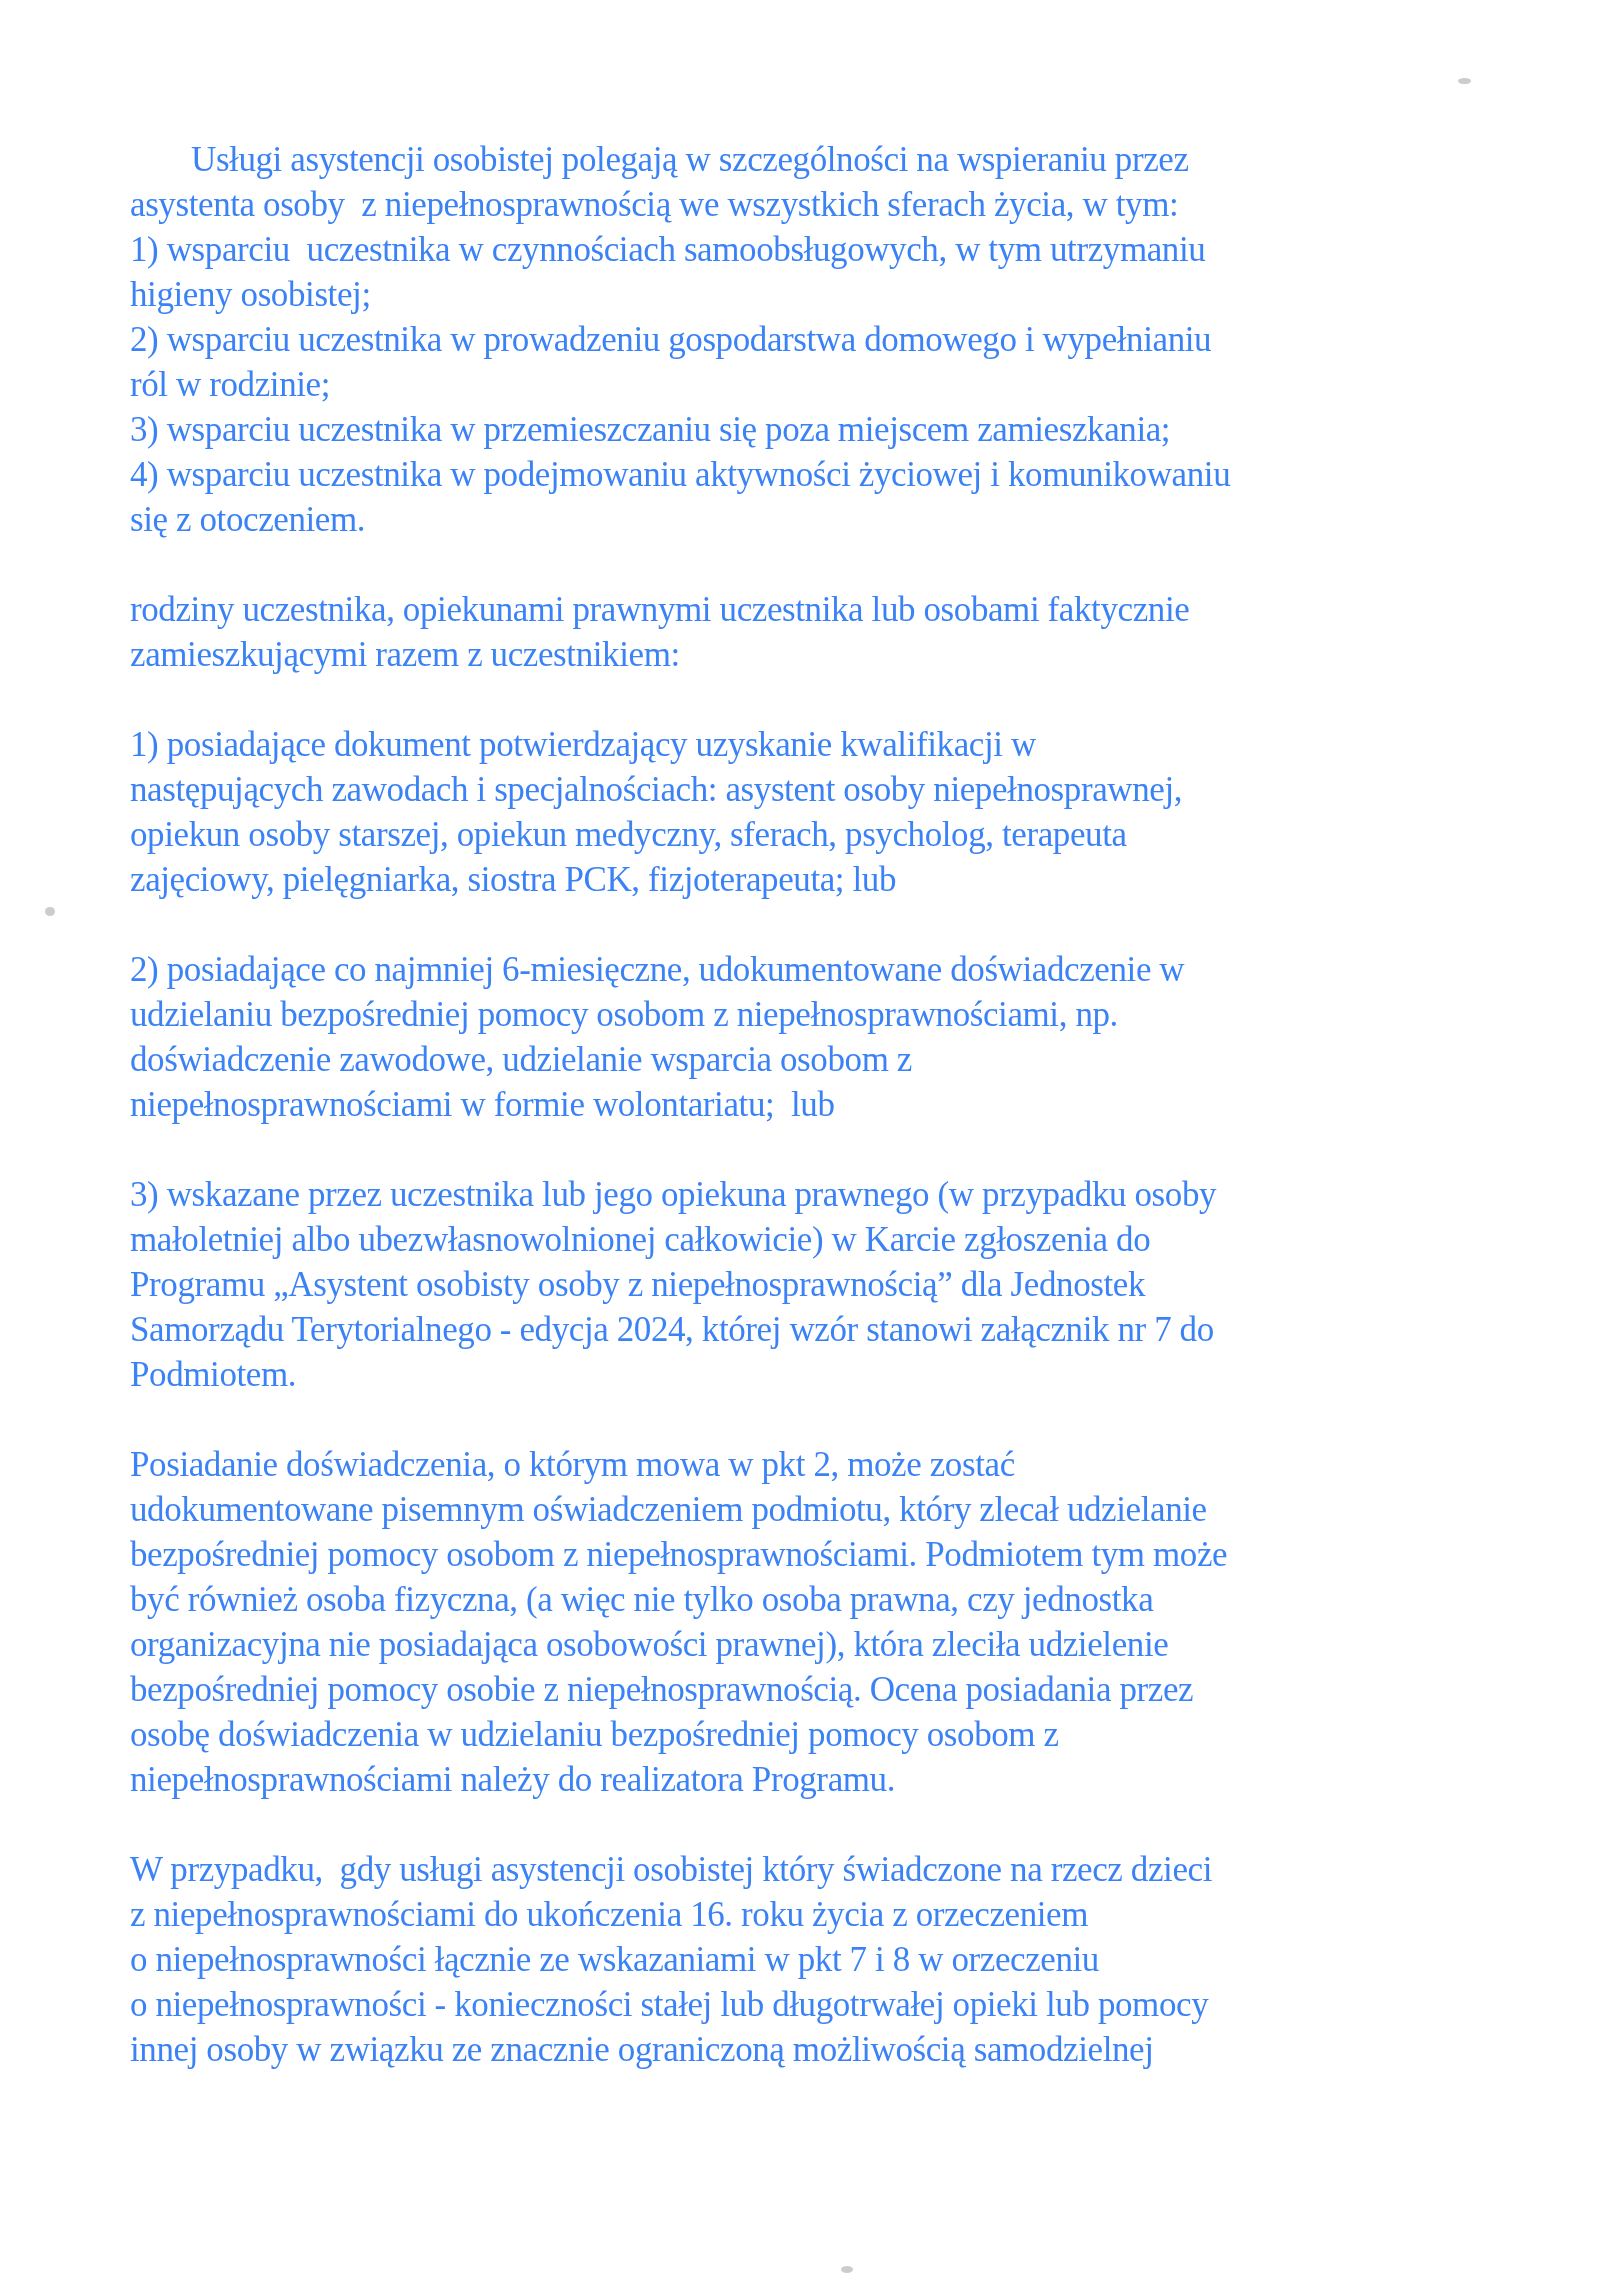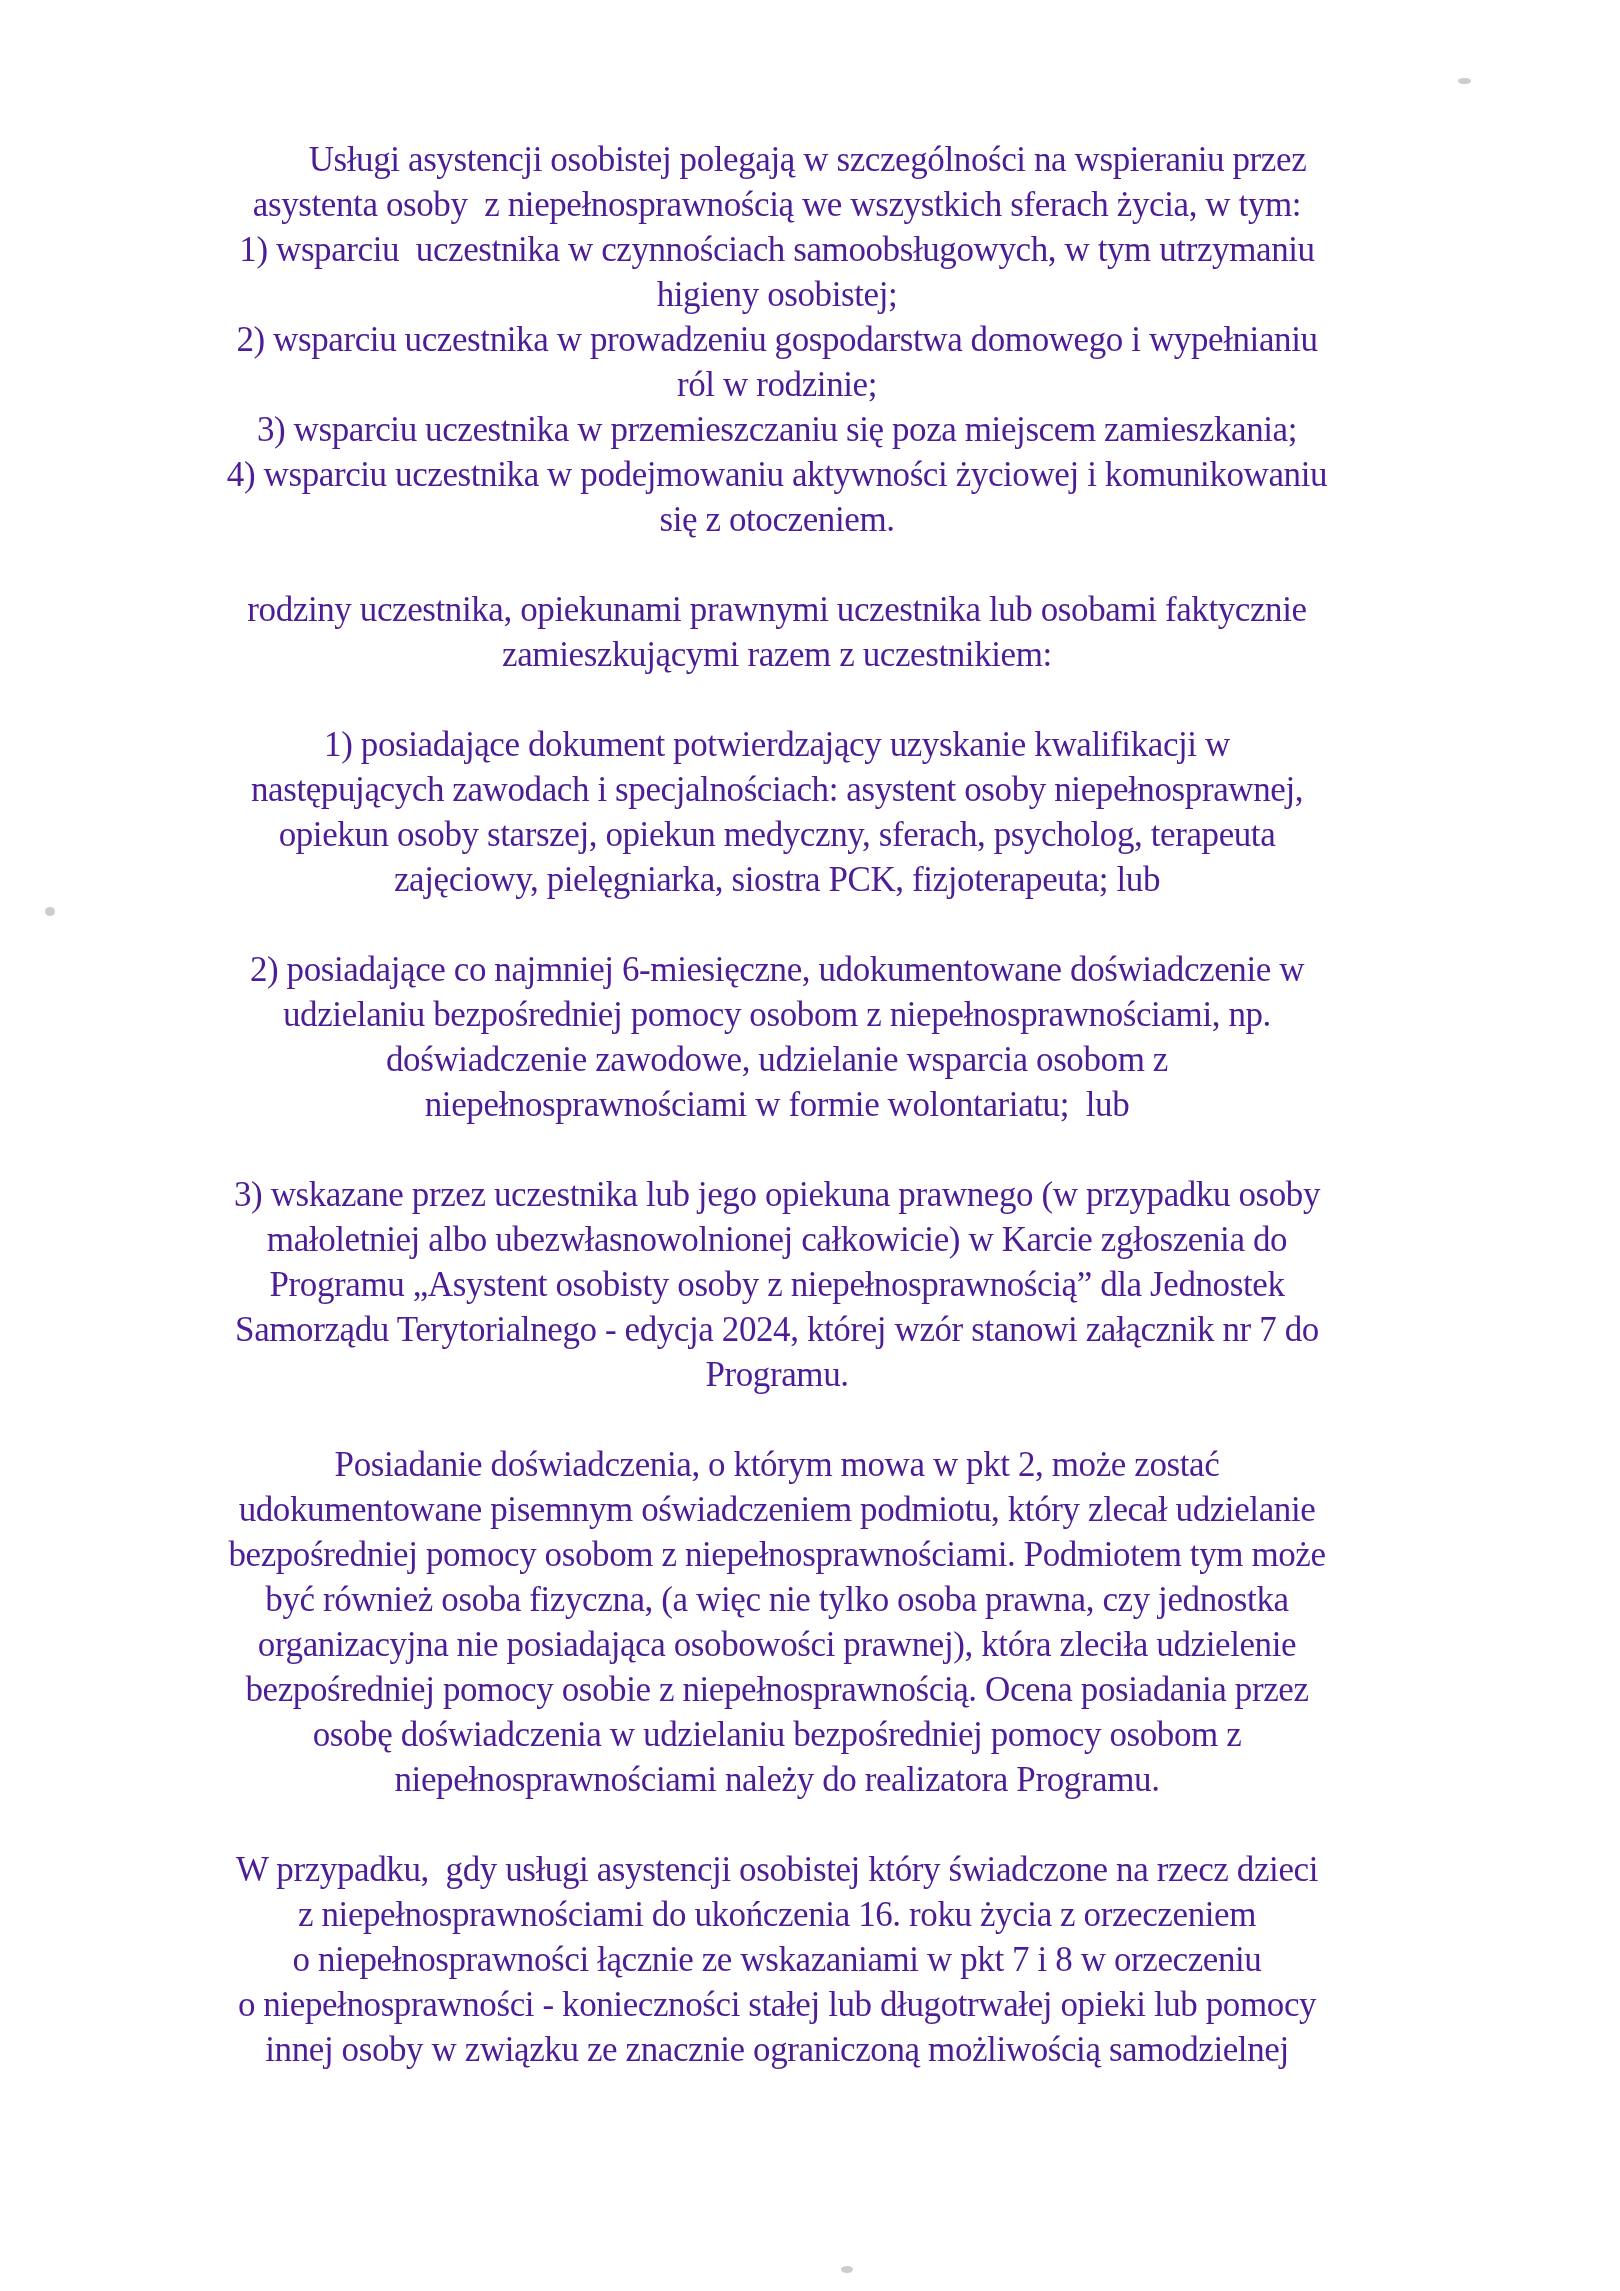--- a/index.html
+++ b/index.html
@@ -44,21 +44,21 @@
     position: absolute;
     background: #8f8f8f;
     opacity: 0.45;
     border-radius: 50%;
   }
 </style>
 </head>
 <body>
 
 <div class="page">
-  <div class="doc-content" id="doc-content" style="color: #4c1d95; text-align: center;">
+  <div class="doc-content" id="doc-content" style="color: #3b82f6;">
       <div class="para">
         <div class="line indent"><span>Usługi asystencji osobistej polegają w szczególności na wspieraniu przez</span></div>
         <div class="line"><span>asystenta osoby  z niepełnosprawnością we wszystkich sferach życia, w tym:</span></div>
         <div class="line"><span>1) wsparciu  uczestnika w czynnościach samoobsługowych, w tym utrzymaniu</span></div>
         <div class="line"><span>higieny osobistej;</span></div>
         <div class="line"><span>2) wsparciu uczestnika w prowadzeniu gospodarstwa domowego i wypełnianiu</span></div>
         <div class="line"><span>ról w rodzinie;</span></div>
         <div class="line"><span>3) wsparciu uczestnika w przemieszczaniu się poza miejscem zamieszkania;</span></div>
         <div class="line"><span>4) wsparciu uczestnika w podejmowaniu aktywności życiowej i komunikowaniu</span></div>
         <div class="line"><span>się z otoczeniem.</span></div>
@@ -77,21 +77,21 @@
         <div class="line"><span>2) posiadające co najmniej 6-miesięczne, udokumentowane doświadczenie w</span></div>
         <div class="line"><span>udzielaniu bezpośredniej pomocy osobom z niepełnosprawnościami, np.</span></div>
         <div class="line"><span>doświadczenie zawodowe, udzielanie wsparcia osobom z</span></div>
         <div class="line"><span>niepełnosprawnościami w formie wolontariatu;  lub</span></div>
       </div>
       <div class="para">
         <div class="line"><span>3) wskazane przez uczestnika lub jego opiekuna prawnego (w przypadku osoby</span></div>
         <div class="line"><span>małoletniej albo ubezwłasnowolnionej całkowicie) w Karcie zgłoszenia do</span></div>
         <div class="line"><span>Programu „Asystent osobisty osoby z niepełnosprawnością” dla Jednostek</span></div>
         <div class="line"><span>Samorządu Terytorialnego - edycja 2024, której wzór stanowi załącznik nr 7 do</span></div>
-        <div class="line"><span>Programu.</span></div>
+        <div class="line"><span>Podmiotem.</span></div>
       </div>
       <div class="para">
         <div class="line"><span>Posiadanie doświadczenia, o którym mowa w pkt 2, może zostać</span></div>
         <div class="line"><span>udokumentowane pisemnym oświadczeniem podmiotu, który zlecał udzielanie</span></div>
         <div class="line"><span>bezpośredniej pomocy osobom z niepełnosprawnościami. Podmiotem tym może</span></div>
         <div class="line"><span>być również osoba fizyczna, (a więc nie tylko osoba prawna, czy jednostka</span></div>
         <div class="line"><span>organizacyjna nie posiadająca osobowości prawnej), która zleciła udzielenie</span></div>
         <div class="line"><span>bezpośredniej pomocy osobie z niepełnosprawnością. Ocena posiadania przez</span></div>
         <div class="line"><span>osobę doświadczenia w udzielaniu bezpośredniej pomocy osobom z</span></div>
         <div class="line"><span>niepełnosprawnościami należy do realizatora Programu.</span></div>

